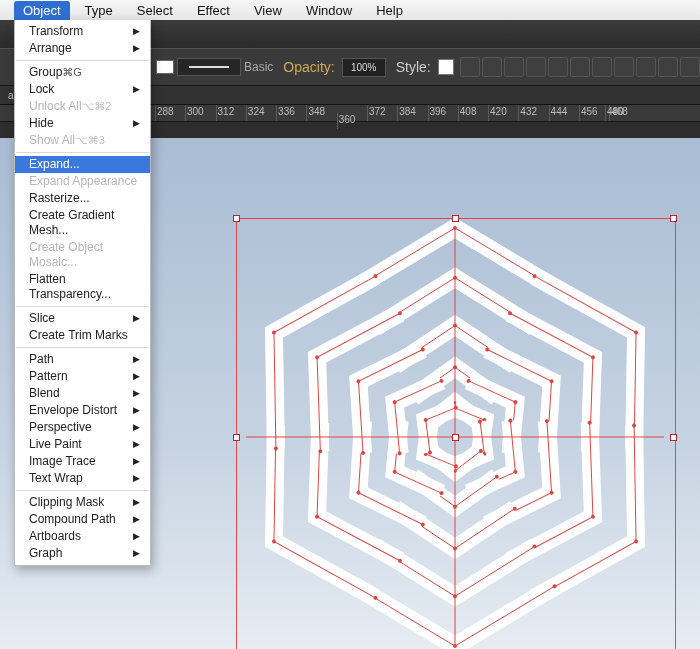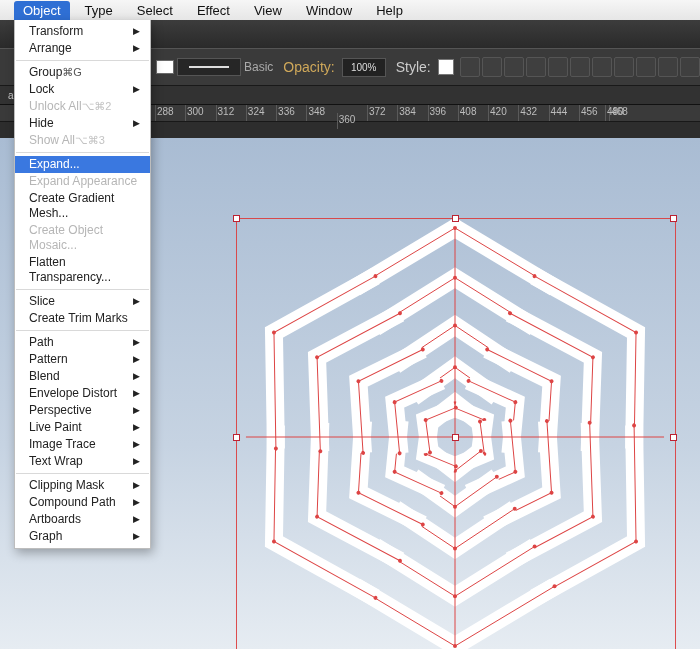--- a/index.html
+++ b/index.html
@@ -241,20 +241,23 @@
       <span class="shortcut">⌥⌘3</span>
     </div>
     <div class="sep"></div>
     <div class="item selected">
       <span>Expand...</span>
     </div>
     <div class="item disabled">
       <span>Expand Appearance</span>
     </div>
     <div class="item">
+      <span>Rasterize...</span>
+    </div>
+    <div class="item">
       <span>Create Gradient Mesh...</span>
     </div>
     <div class="item disabled">
       <span>Create Object Mosaic...</span>
     </div>
     <div class="item">
       <span>Flatten Transparency...</span>
     </div>
     <div class="sep"></div>
     <div class="item">

